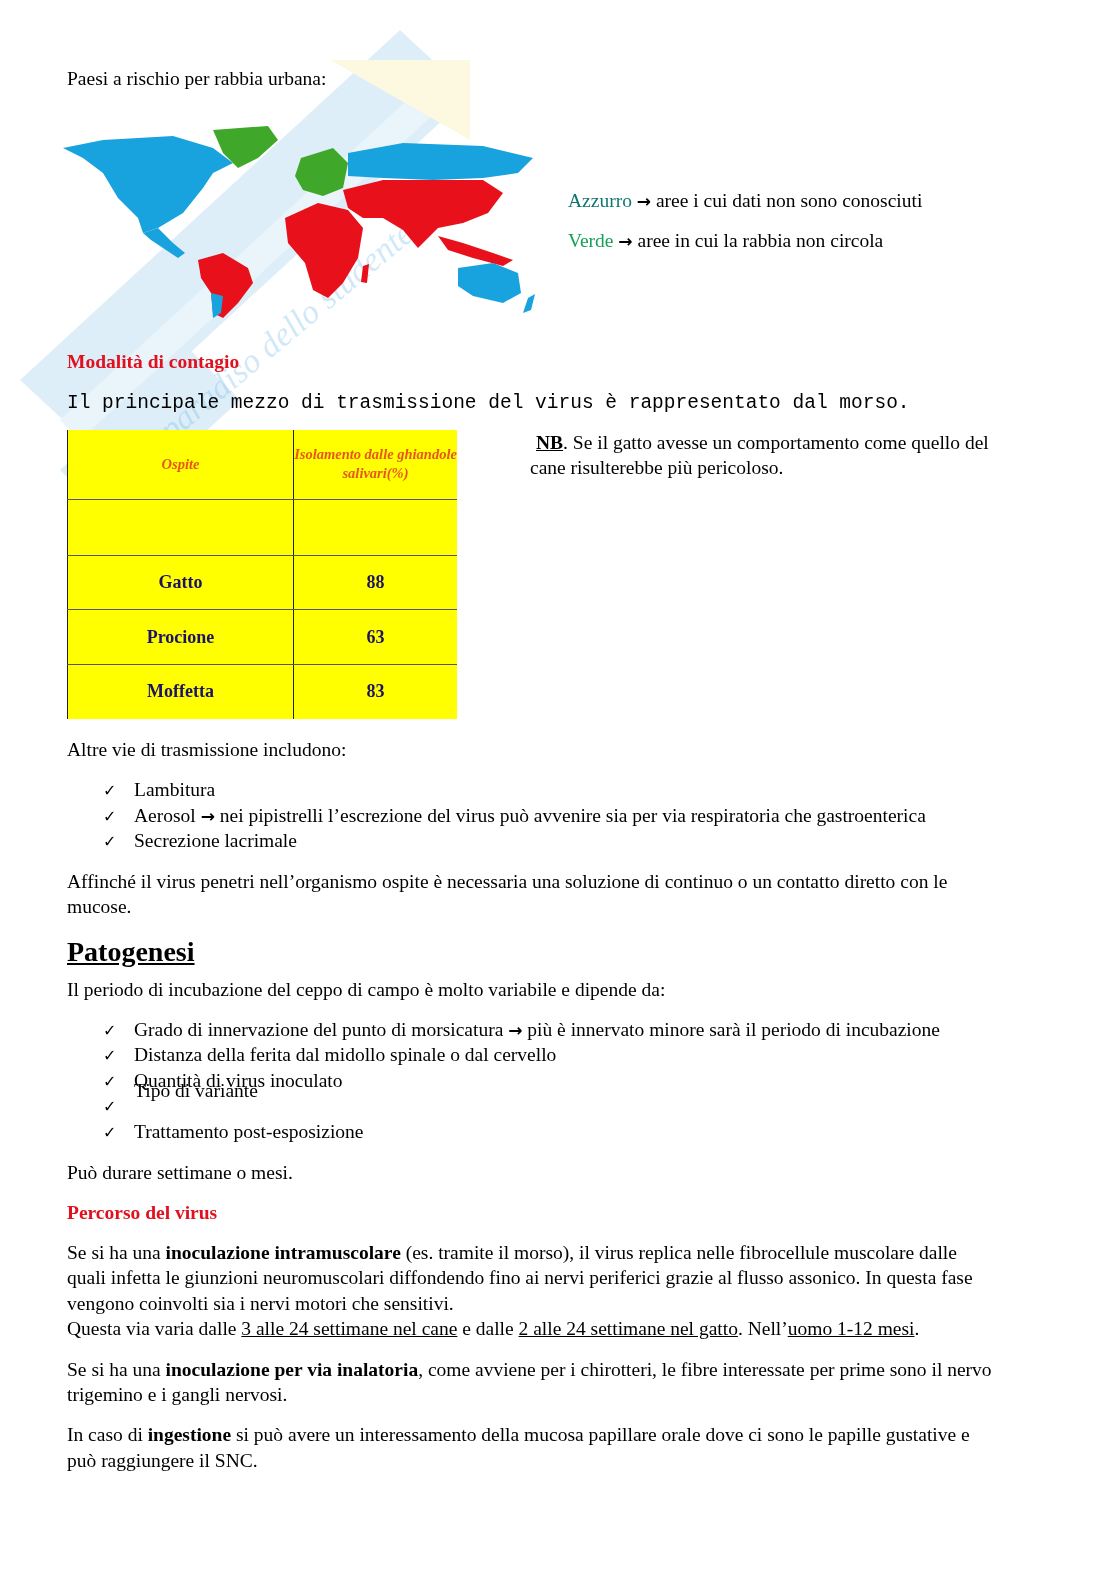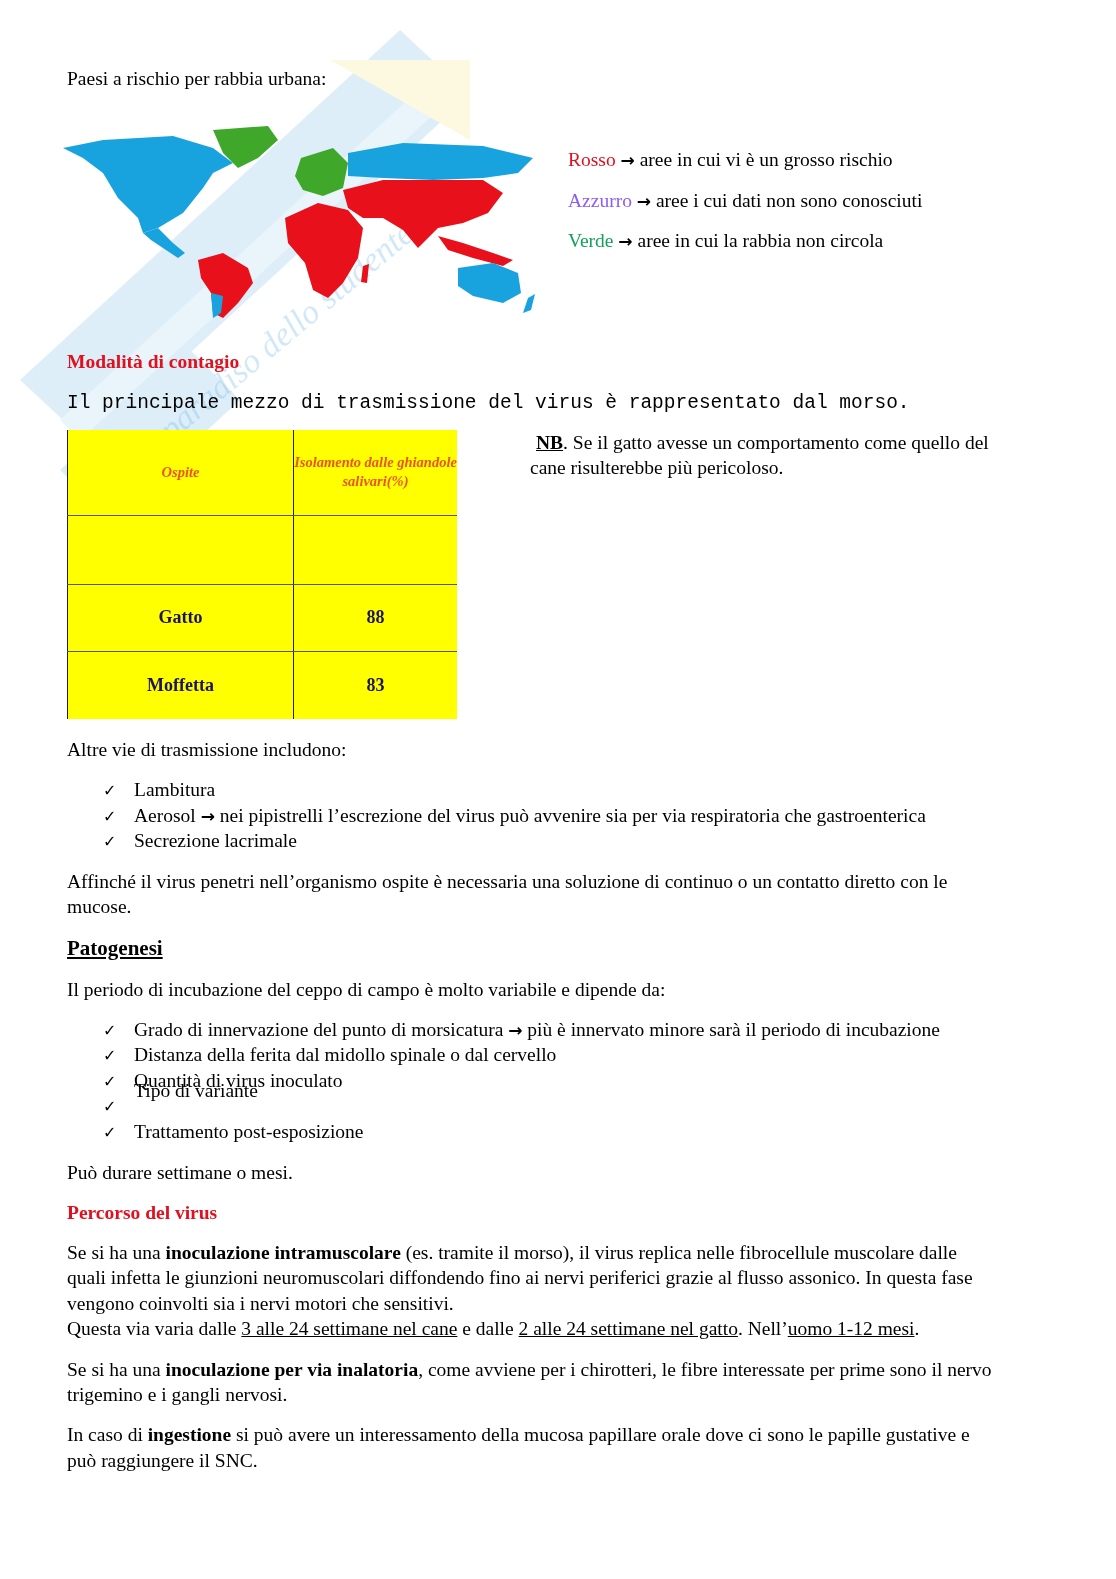--- a/index.html
+++ b/index.html
@@ -4,24 +4,24 @@
   <style>
     html, body { margin: 0; padding: 0; background: #ffffff; }
     body {
       width: 1116px; height: 1579px; position: relative; overflow: hidden;
       font-family: "Liberation Serif", "DejaVu Serif", serif;
       color: #000; font-size: 19.5px;
     }
     .page { position: absolute; left: 0; top: 0; width: 1116px; height: 1579px; }
     .abs { position: absolute; white-space: nowrap; }
     .red { color: #e0101e; }
-    .blue { color: #8b5cf6; }
+    .blue { color: #0f766e; }
     .green { color: #14a05a; margin-top: 12px; }
     .h-red { color: #e0101e; font-weight: bold; font-size: 19.5px; }
-    .h-under { font-weight: bold; text-decoration: underline; font-size: 21px; }
+    .h-under { font-weight: bold; text-decoration: underline; font-size: 28px; }
     .arrow { font-family: "DejaVu Sans", sans-serif; font-size: 17px; font-weight: bold; }
     .check { font-family: "DejaVu Sans", sans-serif; font-size: 16px; position: absolute; left: 103px; }
     .li-text { position: absolute; left: 134px; white-space: nowrap; }
     .u { text-decoration: underline; }
     b { font-weight: bold; }
 
     
     .watermark { position: absolute; left: 0; top: 0; pointer-events: none; }
 
     
@@ -83,25 +83,20 @@
     <path d="M222,100 L255,85 L285,92 L300,110 L295,140 L280,165 L265,180 L250,172 L242,145 L225,125 Z" fill="#e8101a"></path>
     <path d="M300,148 L306,146 L304,165 L298,164 Z" fill="#e8101a"></path>
 
     <path d="M280,72 L320,62 L370,62 L420,62 L440,75 L425,95 L400,105 L375,110 L355,130 L340,112 L320,100 L300,100 L285,90 Z" fill="#e8101a"></path>
     <path d="M375,118 L400,125 L430,135 L450,142 L440,148 L410,140 L385,132 Z" fill="#e8101a"></path>
 
     <path d="M395,150 L430,145 L455,155 L458,175 L440,185 L410,178 L395,168 Z" fill="#19a3de"></path>
     <path d="M465,180 L472,176 L468,192 L460,195 Z" fill="#19a3de"></path>
   </svg>
 
-  <div class="abs" style="left:568px; top:149px;">
-    <span class="red">Rosso</span>
-    <span class="arrow">→</span>
-    <span>aree in cui vi è un grosso rischio</span>
-  </div>
   <div class="abs" style="left:568px; top:190px;">
     <span class="blue">Azzurro</span>
     <span class="arrow">→</span>
     <span>aree i cui dati non sono conosciuti</span>
   </div>
   <div class="abs" style="left:568px; top:230px;">
     <span class="green">Verde</span>
     <span class="arrow">→</span>
     <span>aree in cui la rabbia non circola</span>
   </div>
@@ -120,20 +115,24 @@
     </tr>
     <tr class="empty-row">
           <td class="c1"></td>
           <td class="c2"></td>
         </tr>
     <tr class="data-row">
       <td class="c1">Gatto</td>
       <td class="c2">88</td>
     </tr>
     <tr class="data-row">
+      <td class="c1">Procione</td>
+      <td class="c2">63</td>
+    </tr>
+    <tr class="data-row">
       <td class="c1">Moffetta</td>
       <td class="c2">83</td>
     </tr>
   </tbody>
     </table>
 
   <div class="abs" style="left:536px; top:432px;">
     <b class="u">NB</b><span>. Se il gatto avesse un comportamento come quello del</span>
   </div>
   <div class="abs" style="left:530px; top:457px;">cane risulterebbe più pericoloso.</div>

